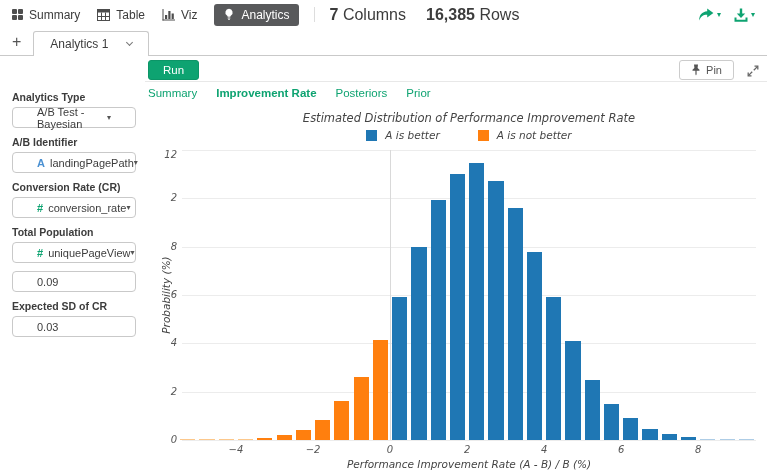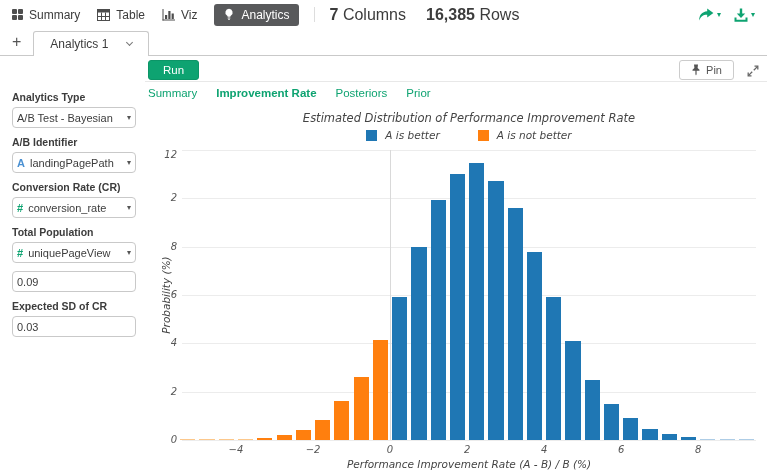--- a/index.html
+++ b/index.html
@@ -34,21 +34,21 @@
   .chev { width:5px; height:5px; border-right:1.5px solid #777;
     border-bottom:1.5px solid #777; transform:rotate(45deg); margin-top:-3px; }
 
   
   .sidebar { position:absolute; top:66px; left:0; width:145px; bottom:0;
     padding:7px 9px 0 12px;margin-top:18px; }
   .field { margin-bottom:8px; }
   .field-label { font-size:10.5px; font-weight:bold; color:#3c3c3c;
     display:block; margin-bottom:4px; }
   .control { width:100%; height:21px; border:1px solid #c9c9c9; border-radius:4px;
-    background:#fff; display:flex; align-items:center; padding:0 4px;
+    background:#fff; display:flex; align-items:center; padding:0 24px;
     font-size:11px; color:#3c3c3c; }
   .control .sel-caret { margin-left:auto; font-size:8px; color:#555; }
   .field-ic { font-weight:bold; font-size:11px; margin-right:5px; font-style:normal; }
   input.control { font-family:"Liberation Sans",sans-serif; outline:none; display:block; }
 
   
   .main { position:absolute; left:145px; top:56px; right:0; bottom:0; }
   .run-btn { position:absolute; left:3px; top:4px; background:#0ea371;
     border:1px solid #0c9567; color:#fff; font-size:11.5px; padding:3px 14px;
     border-radius:3px; cursor:pointer; font-family:"Liberation Sans",sans-serif; }

